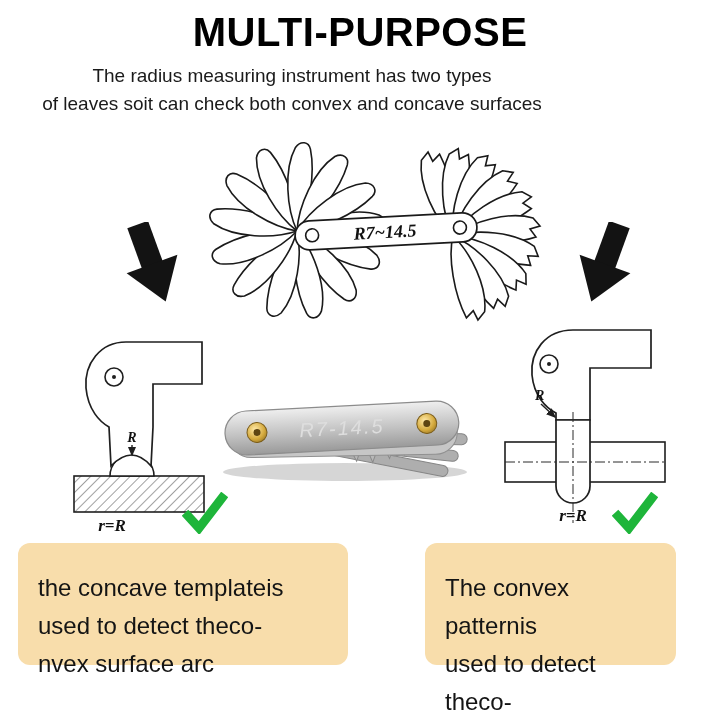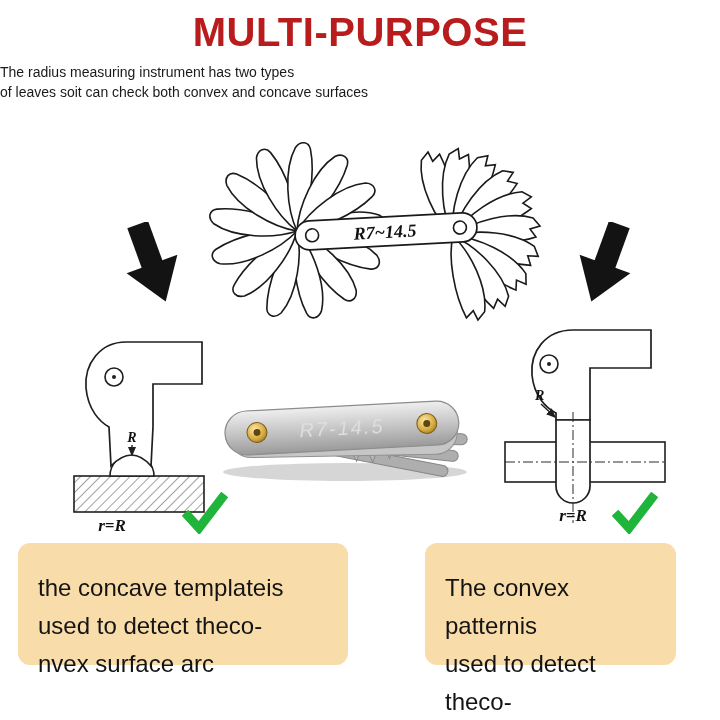--- a/index.html
+++ b/index.html
@@ -3,25 +3,25 @@
 <meta charset="utf-8">
 <style>
   html,body{margin:0;padding:0;}
   body{
     width:720px;height:720px;position:relative;background:#ffffff;
     font-family:"Liberation Sans",sans-serif;overflow:hidden;
   }
   .abs{position:absolute;}
   .title{
     top:10px;left:0;width:720px;text-align:center;
-    font-size:40px;font-weight:800;letter-spacing:.5px;color:#b91c1c;
+    font-size:40px;font-weight:800;letter-spacing:.5px;color:#000000;
   }
   .subtitle{
-    top:62px;left:0;width:584px;text-align:left;
-    font-size:14px;line-height:1.45;color:#1a1a1a;white-space:pre-line;
+    top:62px;left:0;width:584px;text-align:center;
+    font-size:19px;line-height:1.45;color:#1a1a1a;white-space:pre-line;
   }
   .callout{
     background:#f8ddab;border-radius:12px;color:#141414;
     font-size:24px;line-height:1.58;padding:26px 20px;
     white-space:pre-line;box-sizing:border-box;
   }
   .callout-left{left:18px;top:543px;width:330px;height:122px;}
   .callout-right{left:425px;top:543px;width:251px;height:122px;}
   .serif-label{font-family:"Liberation Serif",serif;font-style:italic;font-weight:bold;}
   svg{display:block;}

